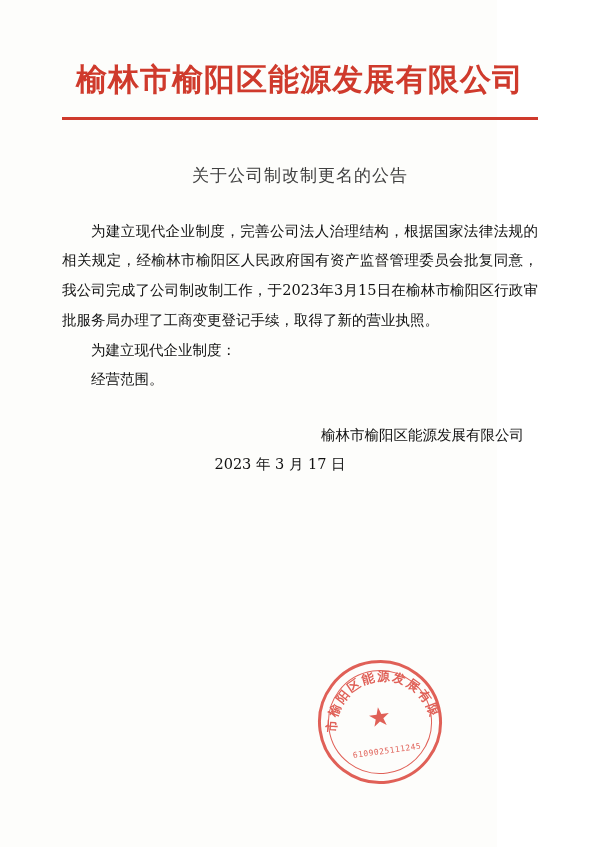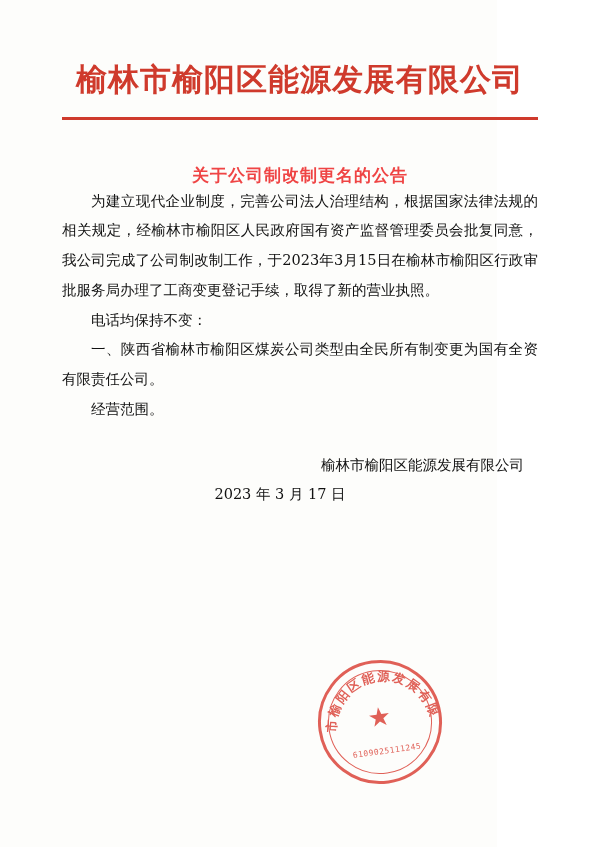--- a/index.html
+++ b/index.html
@@ -38,26 +38,27 @@
   }
   .rule {
     margin-top: 18px;
     height: 3px;
     background: #cf3a2c;
     width: 100%;
   }
   .doc-title {
     text-align: center;
     font-size: 17px;
-    font-weight: bold;
-    color: #ef4444;
+    font-weight: normal;
+    color: #404040;
     margin-top: 44px;
     letter-spacing: 1px;
   }
   .body-text {
+    margin-top: 30px;
     font-size: 14.5px;
     line-height: 2.05;
     color: #111111;
     text-align: justify;
     text-justify: inter-ideograph;
   }
   .para {
     text-indent: 2em;
     margin: 0 0 0 0;
   }
@@ -145,22 +146,21 @@
   <div class="content">
 
     <div class="company-title">榆林市榆阳区能源发展有限公司</div>
 
     <div class="rule"></div>
 
     <div class="doc-title">关于公司制改制更名的公告</div>
 
     <div class="body-text">
       <p class="para">为建立现代企业制度，完善公司法人治理结构，根据国家法律法规的相关规定，经榆林市榆阳区人民政府国有资产监督管理委员会批复同意，我公司完成了公司制改制工作，于2023年3月15日在榆林市榆阳区行政审批服务局办理了工商变更登记手续，取得了新的营业执照。</p>
-      <p class="para">电话均保持不变：</p>
-      <p class="para">一、陕西省榆林市榆阳区煤炭公司类型由全民所有制变更为国有全资有限责任公司。</p>
+      <p class="para">为建立现代企业制度：</p>
       <p class="para">经营范围。</p>
     </div>
 
     <div class="sign-block">
       <span class="sign-line">榆林市榆阳区能源发展有限公司</span>
       <span class="sign-date">2023 年 3 月 17 日</span>
     </div>
 
   </div>
 

